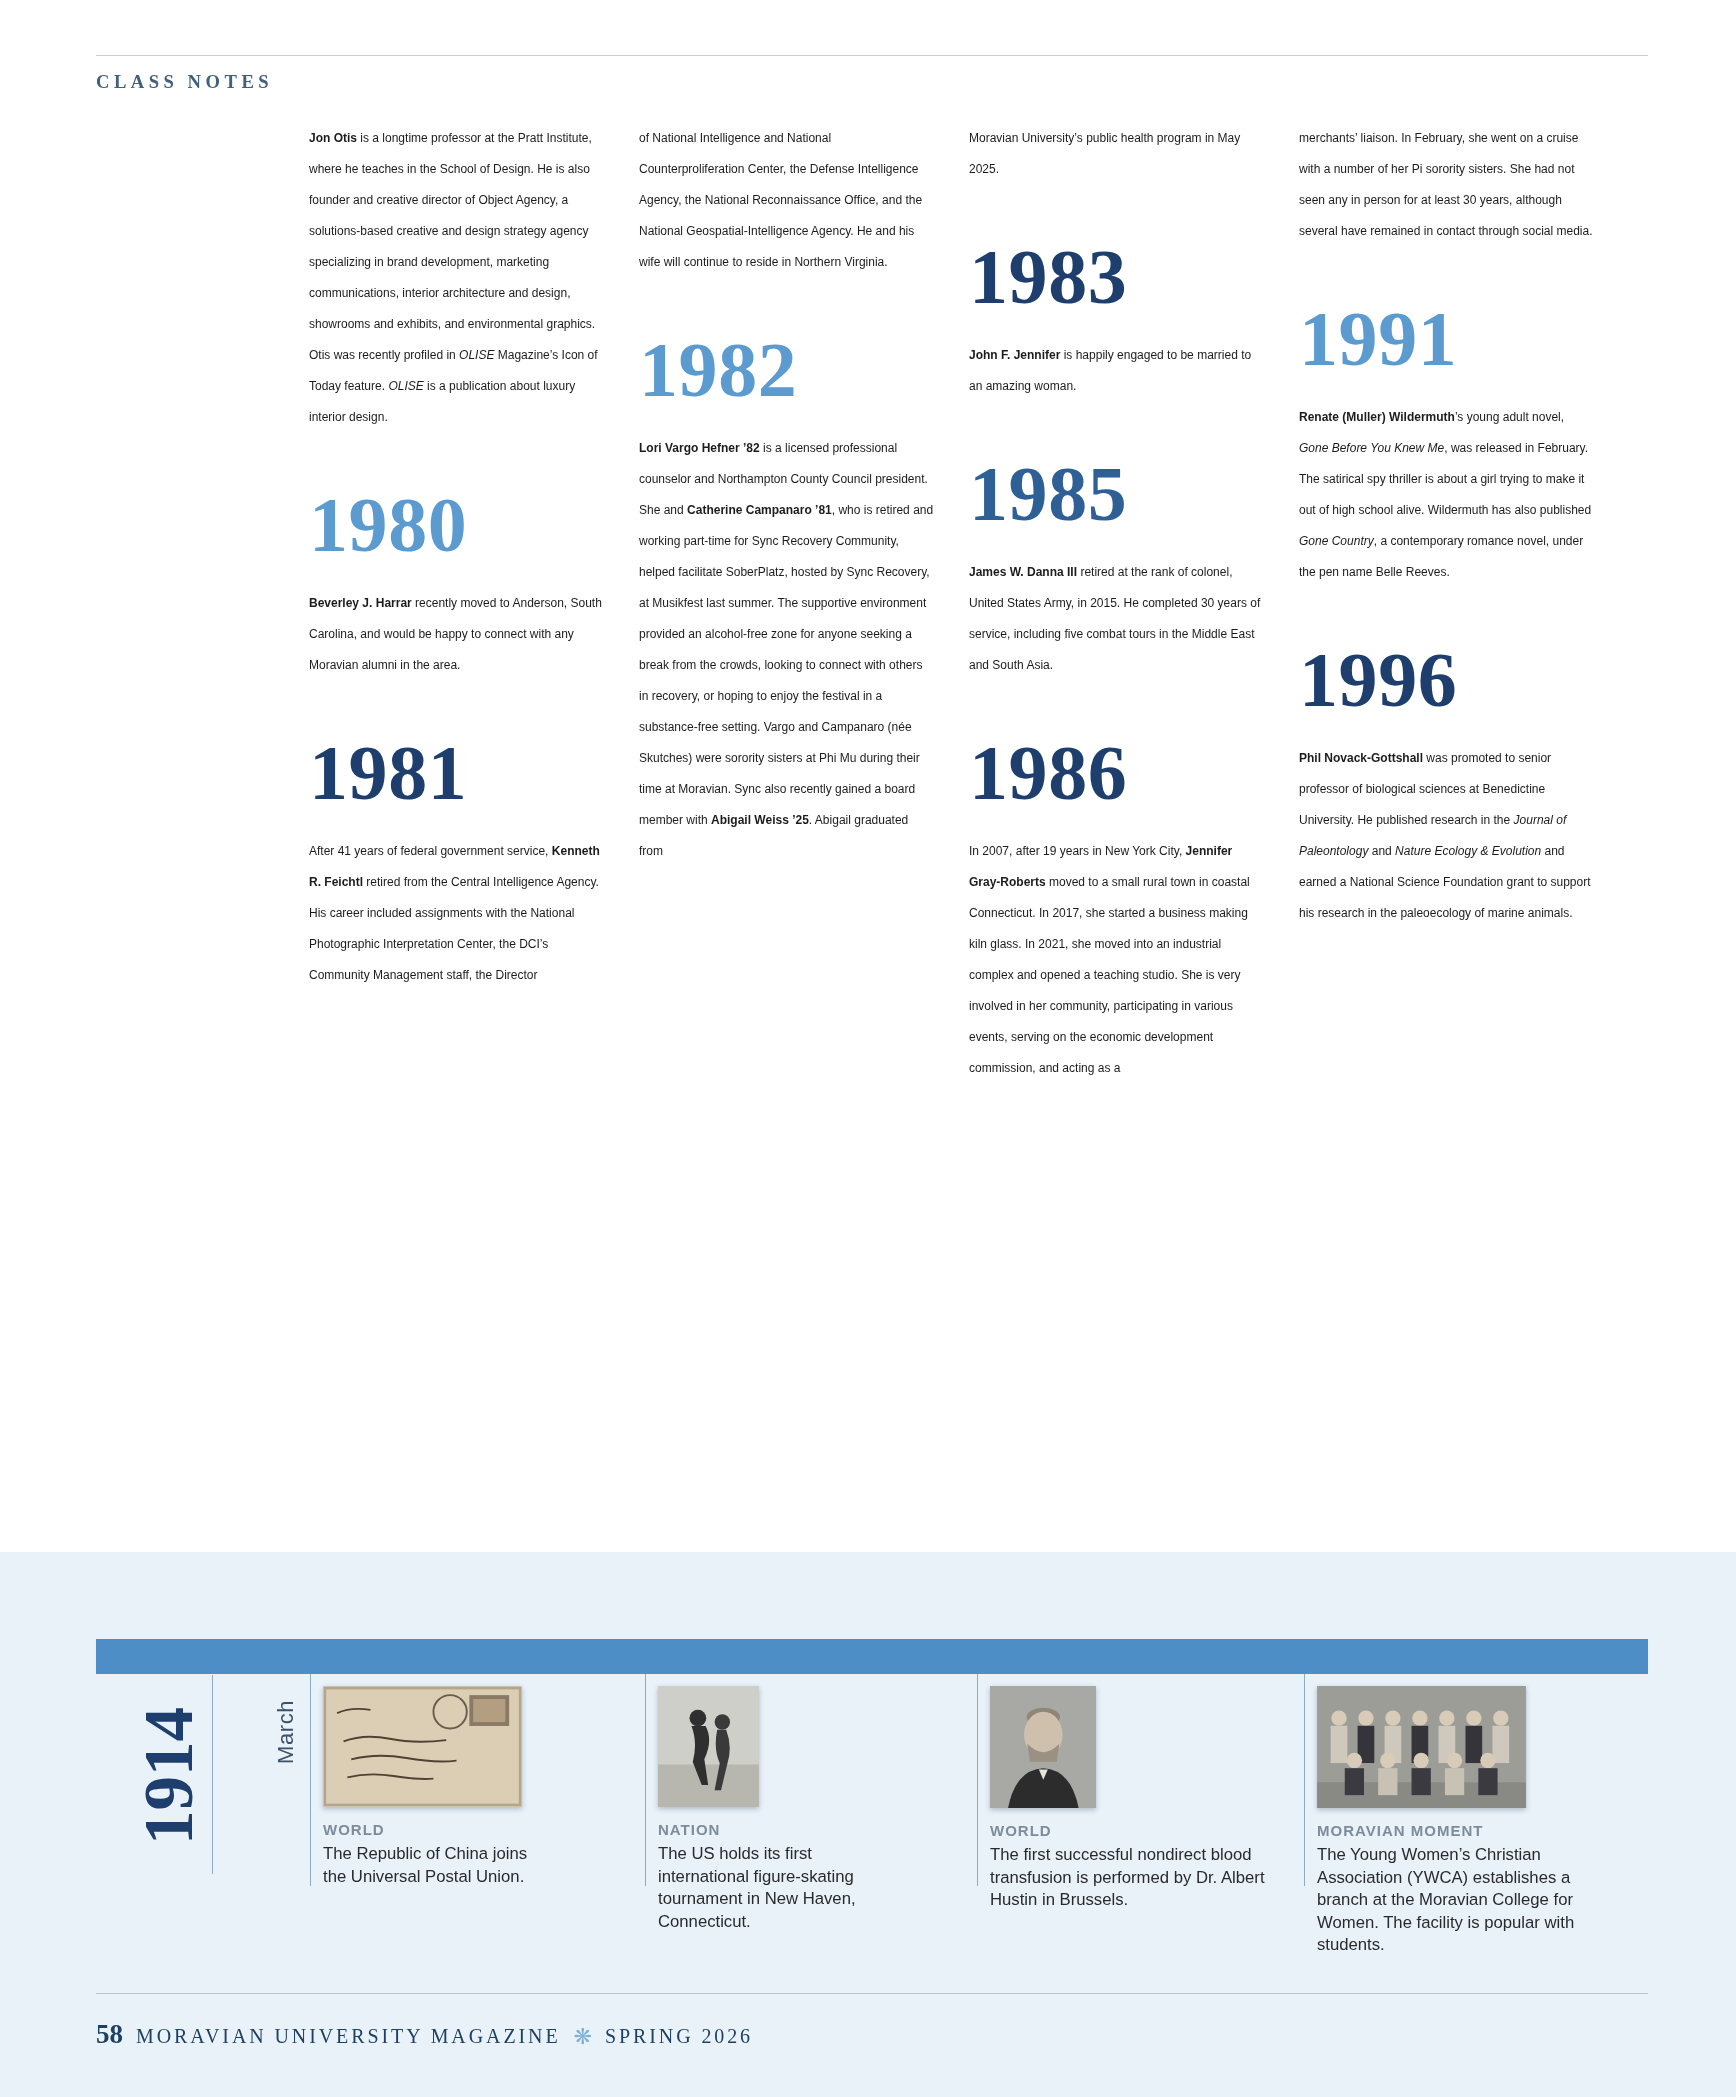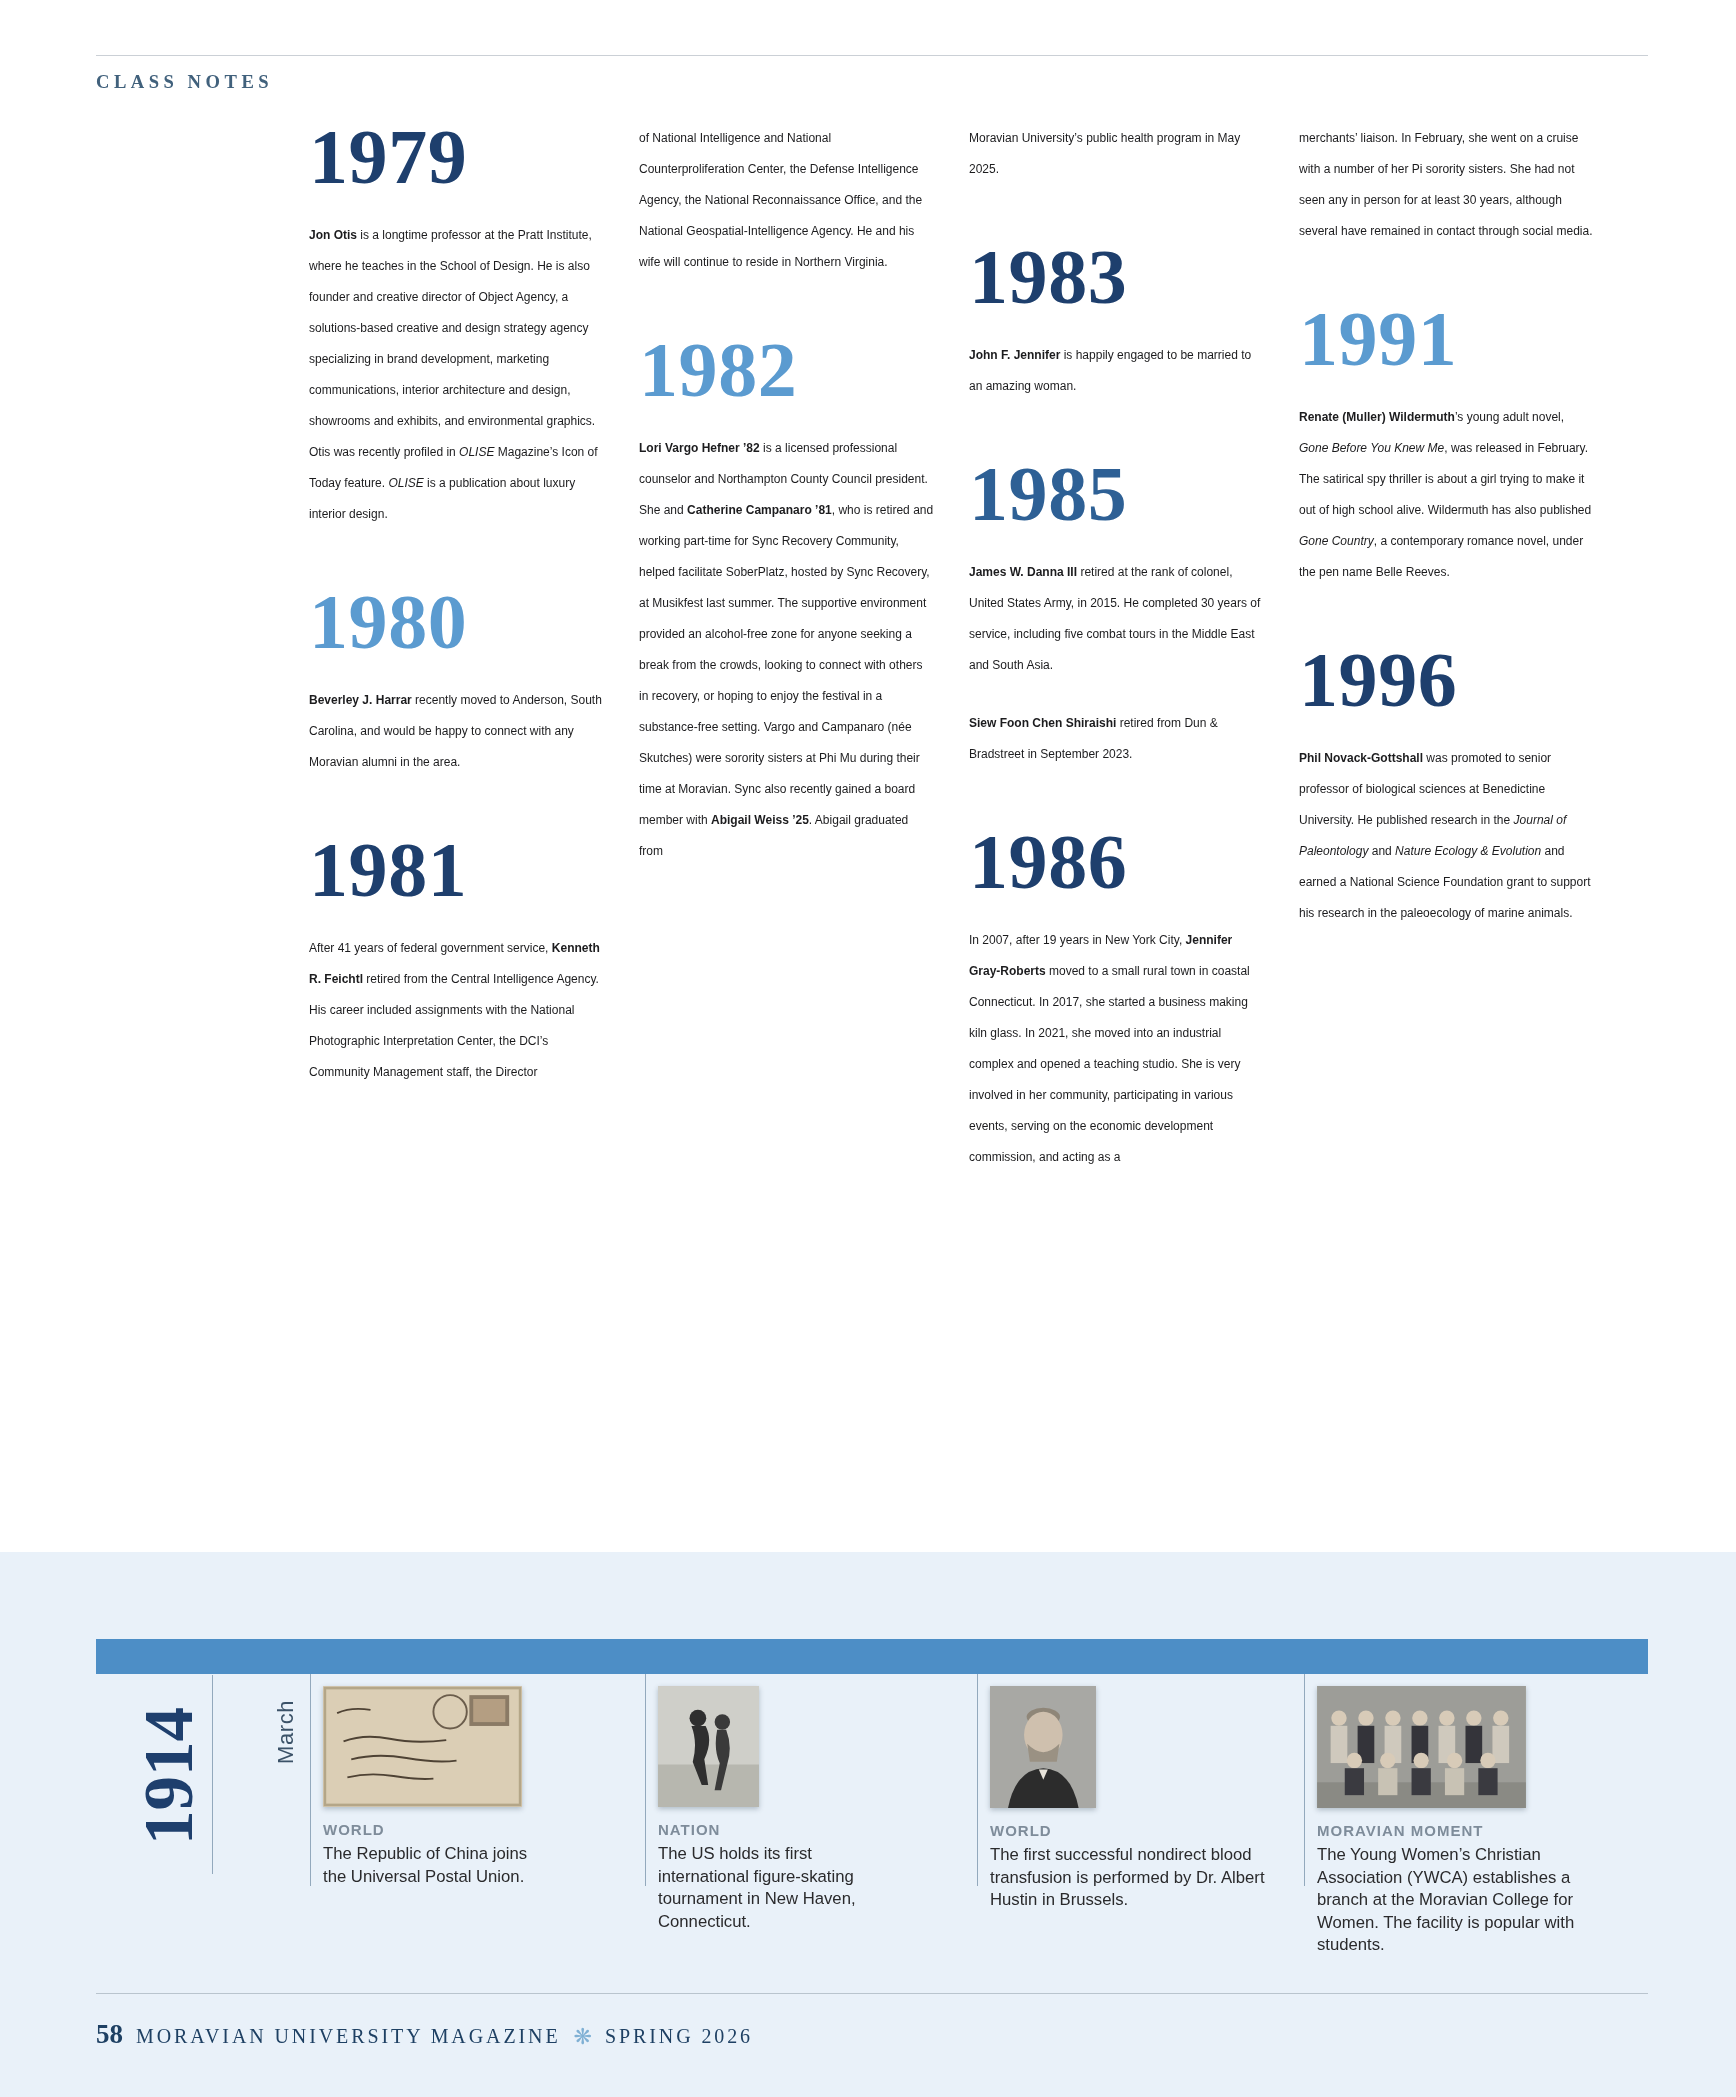--- a/index.html
+++ b/index.html
@@ -97,39 +97,37 @@
 </head>
 <body>
 
 <div class="page">
 
   <div class="top-rule"></div>
   <div class="kicker">CLASS NOTES</div>
 
   <div class="columns">
       <div class="col">
-        <div class="year dark">1979</div>
         <p class="para"><b>Jon Otis</b> is a longtime professor at the Pratt Institute, where he teaches in the School of Design. He is also founder and creative director of Object Agency, a solutions-based creative and design strategy agency specializing in brand development, marketing communications, interior architecture and design, showrooms and exhibits, and environmental graphics. Otis was recently profiled in <i>OLISE</i> Magazine’s Icon of Today feature. <i>OLISE</i> is a publication about luxury interior design.</p>
         <div class="year light">1980</div>
         <p class="para"><b>Beverley J. Harrar</b> recently moved to Anderson, South Carolina, and would be happy to connect with any Moravian alumni in the area.</p>
         <div class="year dark">1981</div>
         <p class="para">After 41 years of federal government service, <b>Kenneth R. Feichtl</b> retired from the Central Intelligence Agency. His career included assignments with the National Photographic Interpretation Center, the DCI’s Community Management staff, the Director</p>
       </div>
       <div class="col">
         <p class="para">of National Intelligence and National Counterproliferation Center, the Defense Intelligence Agency, the National Reconnaissance Office, and the National Geospatial-Intelligence Agency. He and his wife will continue to reside in Northern Virginia.</p>
         <div class="year light">1982</div>
         <p class="para"><b>Lori Vargo Hefner ’82</b> is a licensed professional counselor and Northampton County Council president. She and <b>Catherine Campanaro ’81</b>, who is retired and working part-time for Sync Recovery Community, helped facilitate SoberPlatz, hosted by Sync Recovery, at Musikfest last summer. The supportive environment provided an alcohol-free zone for anyone seeking a break from the crowds, looking to connect with others in recovery, or hoping to enjoy the festival in a substance-free setting. Vargo and Campanaro (née Skutches) were sorority sisters at Phi Mu during their time at Moravian. Sync also recently gained a board member with <b>Abigail Weiss ’25</b>. Abigail graduated from</p>
       </div>
       <div class="col">
         <p class="para">Moravian University’s public health program in May 2025.</p>
         <div class="year dark">1983</div>
         <p class="para"><b>John F. Jennifer</b> is happily engaged to be married to an amazing woman.</p>
         <div class="year medium">1985</div>
         <p class="para"><b>James W. Danna III</b> retired at the rank of colonel, United States Army, in 2015. He completed 30 years of service, including five combat tours in the Middle East and South Asia.</p>
-        <p class="para"><b>Siew Foon Chen Shiraishi</b> retired from Dun &amp; Bradstreet in September 2023.</p>
         <div class="year dark">1986</div>
         <p class="para">In 2007, after 19 years in New York City, <b>Jennifer Gray-Roberts</b> moved to a small rural town in coastal Connecticut. In 2017, she started a business making kiln glass. In 2021, she moved into an industrial complex and opened a teaching studio. She is very involved in her community, participating in various events, serving on the economic development commission, and acting as a</p>
       </div>
       <div class="col">
         <p class="para">merchants’ liaison. In February, she went on a cruise with a number of her Pi sorority sisters. She had not seen any in person for at least 30 years, although several have remained in contact through social media.</p>
         <div class="year light">1991</div>
         <p class="para"><b>Renate (Muller) Wildermuth</b>’s young adult novel, <i>Gone Before You Knew Me</i>, was released in February. The satirical spy thriller is about a girl trying to make it out of high school alive. Wildermuth has also published <i>Gone Country</i>, a contemporary romance novel, under the pen name Belle Reeves.</p>
         <div class="year dark">1996</div>
         <p class="para"><b>Phil Novack-Gottshall</b> was promoted to senior professor of biological sciences at Benedictine University. He published research in the <i>Journal of Paleontology</i> and <i>Nature Ecology &amp; Evolution</i> and earned a National Science Foundation grant to support his research in the paleoecology of marine animals.</p>
       </div>

